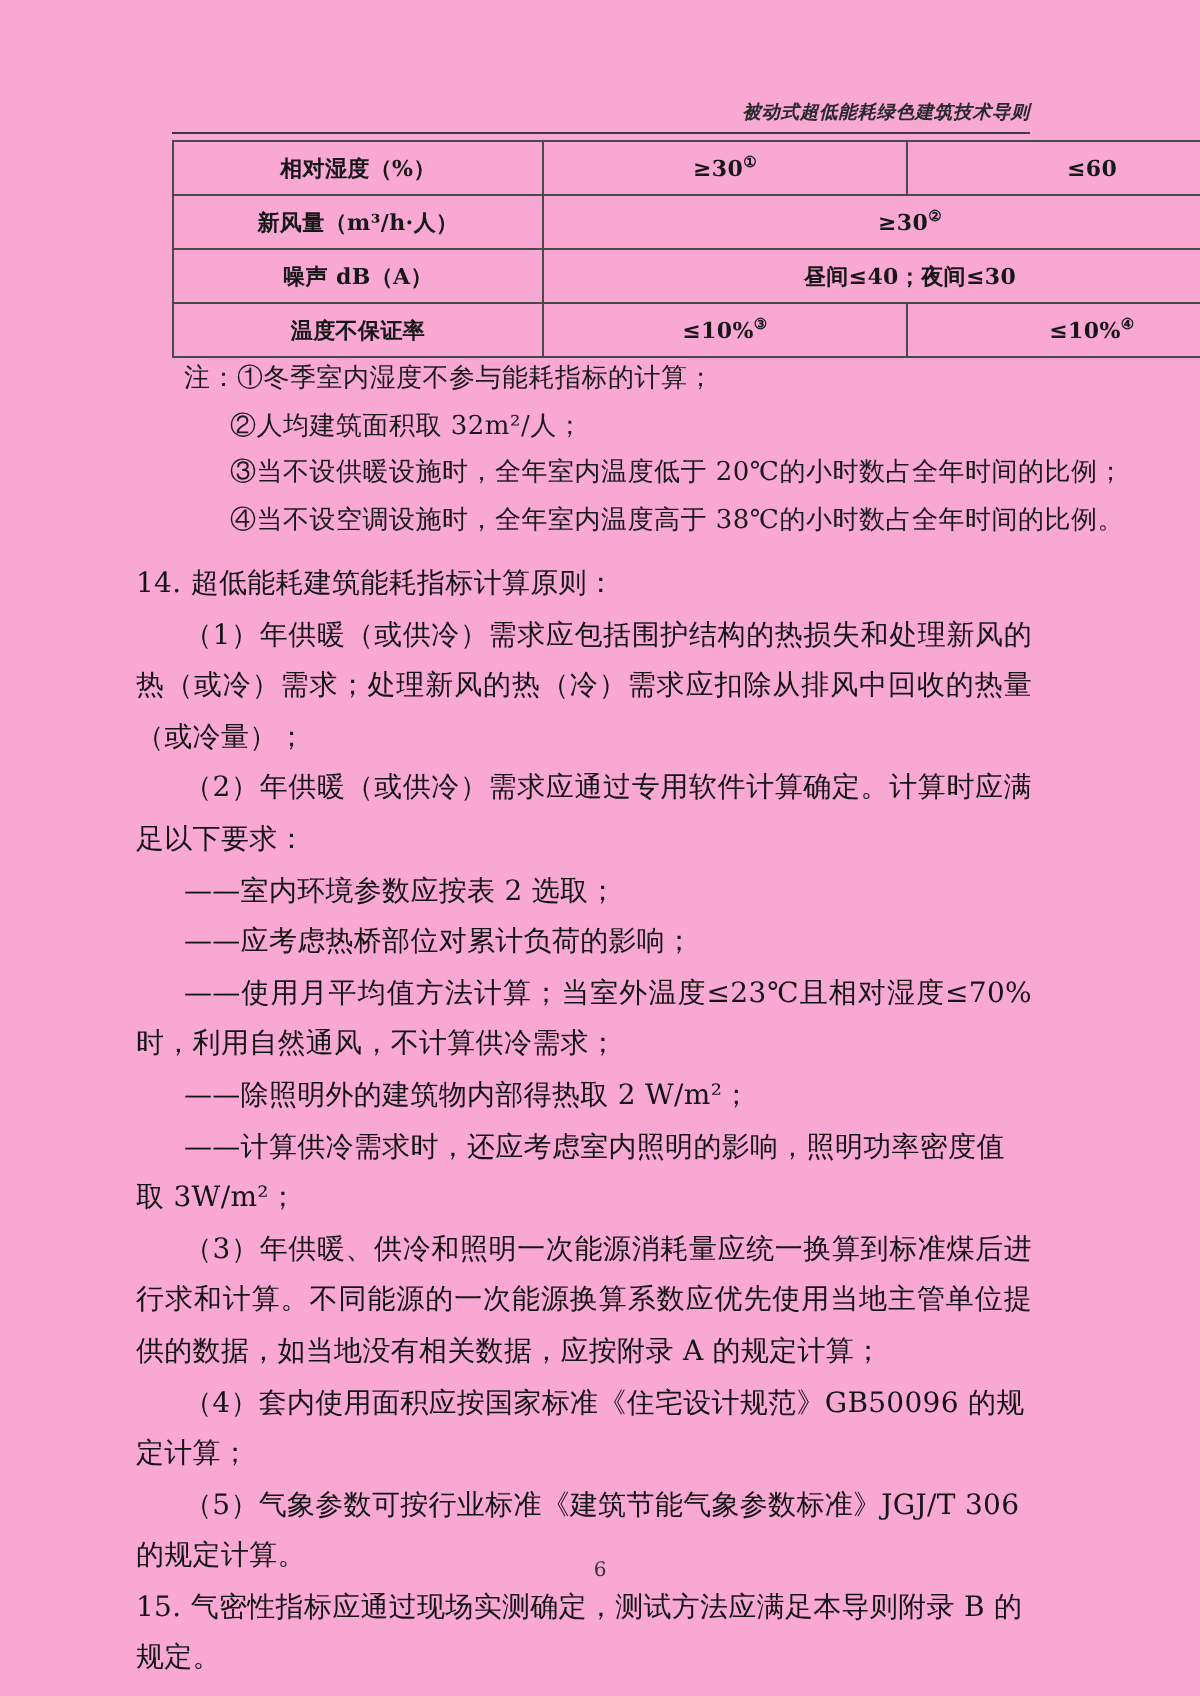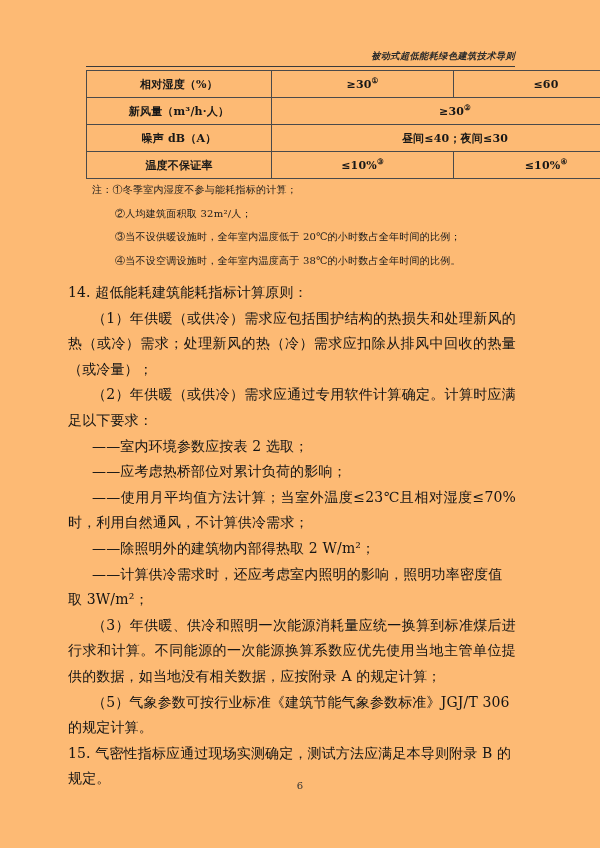--- a/index.html
+++ b/index.html
@@ -12,21 +12,21 @@
     height: 848px;
     position: relative;
     font-family: "DejaVu Serif", "Liberation Serif", serif;
     color: #1a1a1a;
     overflow: hidden;
   }
 
   .page {
     position: absolute;
     inset: 0;
-    background: #fdba74;
+    background: #f9a8d4;
   }
 
   
   .running-header {
     position: absolute;
     top: 50px;
     left: 86px;
     width: 429px;
     text-align: right;
     font-size: 9.2px;
@@ -76,21 +76,21 @@
   }
 
   
   .notes {
     position: absolute;
     top: 178px;
     left: 92px;
     width: 425px;
   }
   .note-line {
-    font-size: 10px;
+    font-size: 13px;
     line-height: 23.5px;
     letter-spacing: 0.25px;
     color: #1a1a1a;
     white-space: nowrap;
     font-weight: 500;
   }
   .note-line.indent { padding-left: 23px; }
 
   
   .body-block {
@@ -166,19 +166,20 @@
   <div class="body-block">
     <p class="para numbered">14.  超低能耗建筑能耗指标计算原则：</p>
     <p class="para sub">（1）年供暖（或供冷）需求应包括围护结构的热损失和处理新风的热（或冷）需求；处理新风的热（冷）需求应扣除从排风中回收的热量（或冷量）；</p>
     <p class="para sub">（2）年供暖（或供冷）需求应通过专用软件计算确定。计算时应满足以下要求：</p>
     <p class="para dash lastline-left">——室内环境参数应按表 2 选取；</p>
     <p class="para dash lastline-left">——应考虑热桥部位对累计负荷的影响；</p>
     <p class="para dash">——使用月平均值方法计算；当室外温度≤23℃且相对湿度≤70%时，利用自然通风，不计算供冷需求；</p>
     <p class="para dash lastline-left">——除照明外的建筑物内部得热取 2 W/m²；</p>
     <p class="para dash lastline-left">——计算供冷需求时，还应考虑室内照明的影响，照明功率密度值取 3W/m²；</p>
     <p class="para sub">（3）年供暖、供冷和照明一次能源消耗量应统一换算到标准煤后进行求和计算。不同能源的一次能源换算系数应优先使用当地主管单位提供的数据，如当地没有相关数据，应按附录 A 的规定计算；</p>
+    <p class="para sub lastline-left">（4）套内使用面积应按国家标准《住宅设计规范》GB50096 的规定计算；</p>
     <p class="para sub lastline-left">（5）气象参数可按行业标准《建筑节能气象参数标准》JGJ/T 306 的规定计算。</p>
     <p class="para numbered lastline-left">15.  气密性指标应通过现场实测确定，测试方法应满足本导则附录 B 的规定。</p>
   </div>
 
   <div class="page-number">6</div>
 
 </div>
 
 </body></html>

